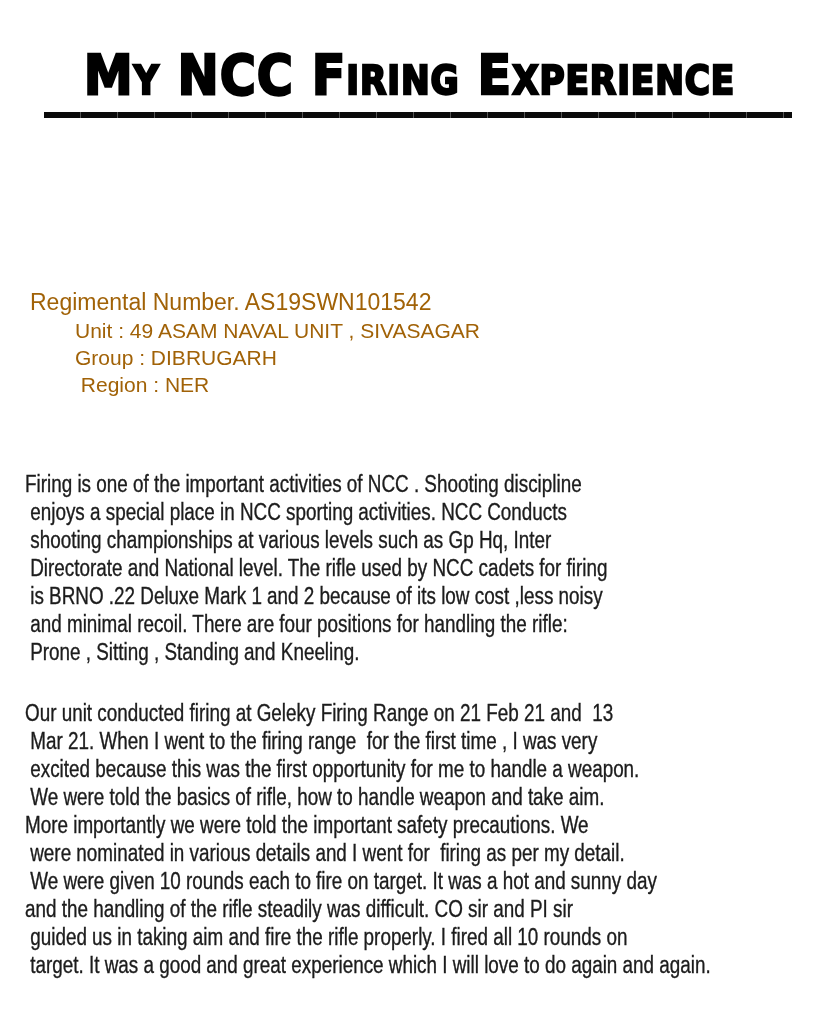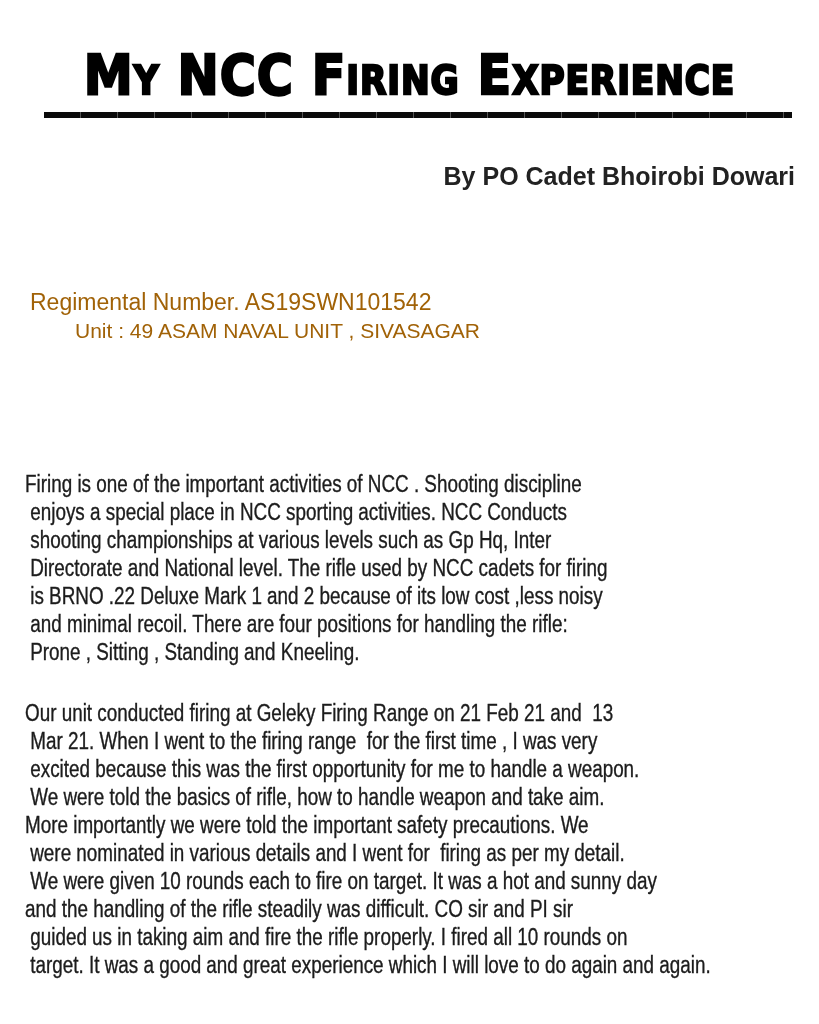--- a/index.html
+++ b/index.html
@@ -96,25 +96,26 @@
 </style>
 </head>
 <body>
 
 <div class="page">
 
   <div class="title">My NCC Firing Experience</div>
 
   <div class="title-underline"></div>
 
-  <div class="byline">By PO Cadet Bhoirobi Dowari</div>
 
   <div class="details">
     <div class="detail-primary">Regimental Number. AS19SWN101542</div>
     <div class="detail-line">Unit : 49 ASAM NAVAL UNIT , SIVASAGAR</div>
+    <div class="detail-line">Group : DIBRUGARH</div>
+    <div class="detail-line"> Region : NER</div>
   </div>
 
   <div class="para para-1">
     <div class="para-line">Firing is one of the important activities of NCC . Shooting discipline</div>
     <div class="para-line"> enjoys a special place in NCC sporting activities. NCC Conducts</div>
     <div class="para-line"> shooting championships at various levels such as Gp Hq, Inter</div>
     <div class="para-line"> Directorate and National level. The rifle used by NCC cadets for firing</div>
     <div class="para-line"> is BRNO .22 Deluxe Mark 1 and 2 because of its low cost ,less noisy</div>
     <div class="para-line"> and minimal recoil. There are four positions for handling the rifle:</div>
     <div class="para-line"> Prone , Sitting , Standing and Kneeling.</div>

